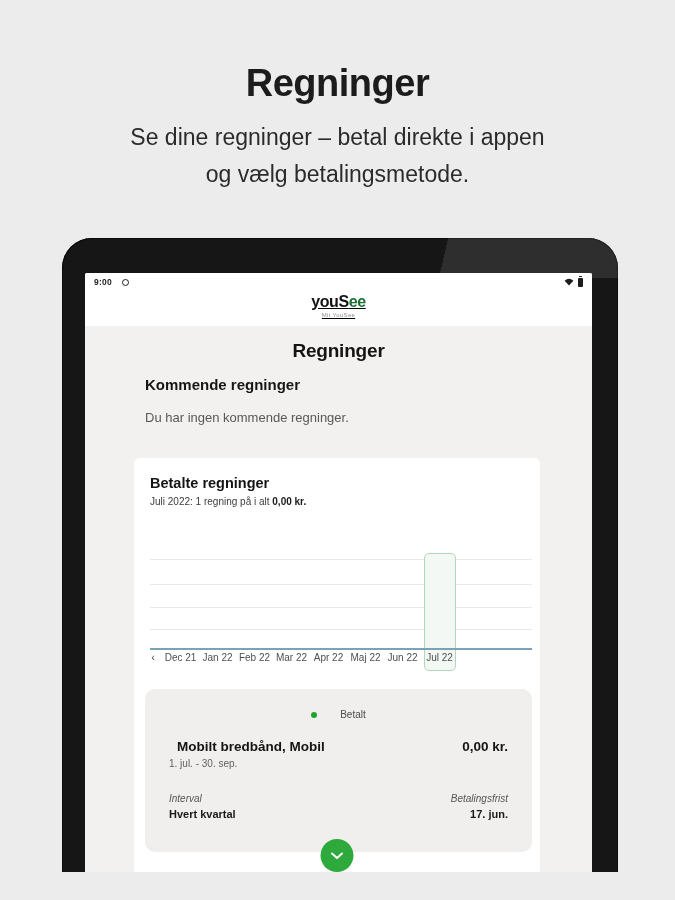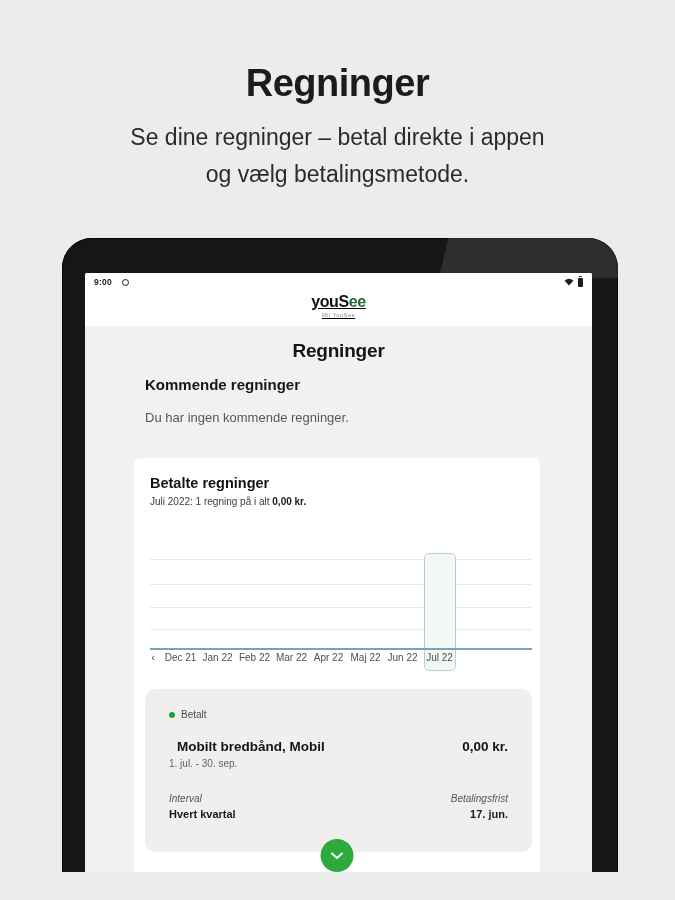--- a/index.html
+++ b/index.html
@@ -100,21 +100,21 @@
   .month-labels .month {
     width:37px; text-align:center; font-size:10px; color:#4f4f4f; line-height:12px;
     white-space:nowrap;
   }
 
   
   .bill-card {
     position:absolute; left:11px; top:231px; width:387px; height:163px;
     background:#f0efed; border-radius:10px; padding:20px 24px 0;
   }
-  .bill-status { display:flex; align-items:center; gap:6px; }
+  .bill-status { display:flex; align-items:center; gap:23px;justify-content:center; }
   .status-dot { width:6px; height:6px; border-radius:50%; background:#1ca42e; }
   .bill-status-label { font-size:10px; color:#4c4c4c; }
   .bill-title-row { display:flex; justify-content:space-between; align-items:baseline; margin-top:19px; }
   .bill-title { font-size:13.5px; font-weight:800; color:#141414;margin-left:8px; }
   .bill-amount { font-size:13.5px; font-weight:800; color:#141414; }
   .bill-period { font-size:10px; color:#616161; margin-top:4px; }
   .bill-meta-labels { display:flex; justify-content:space-between; margin-top:24px; }
   .meta-label { font-size:10px; color:#555; font-style:italic; }
   .bill-meta-values { display:flex; justify-content:space-between; margin-top:4px; }
   .meta-value { font-size:11px; font-weight:800; color:#1a1a1a; }

